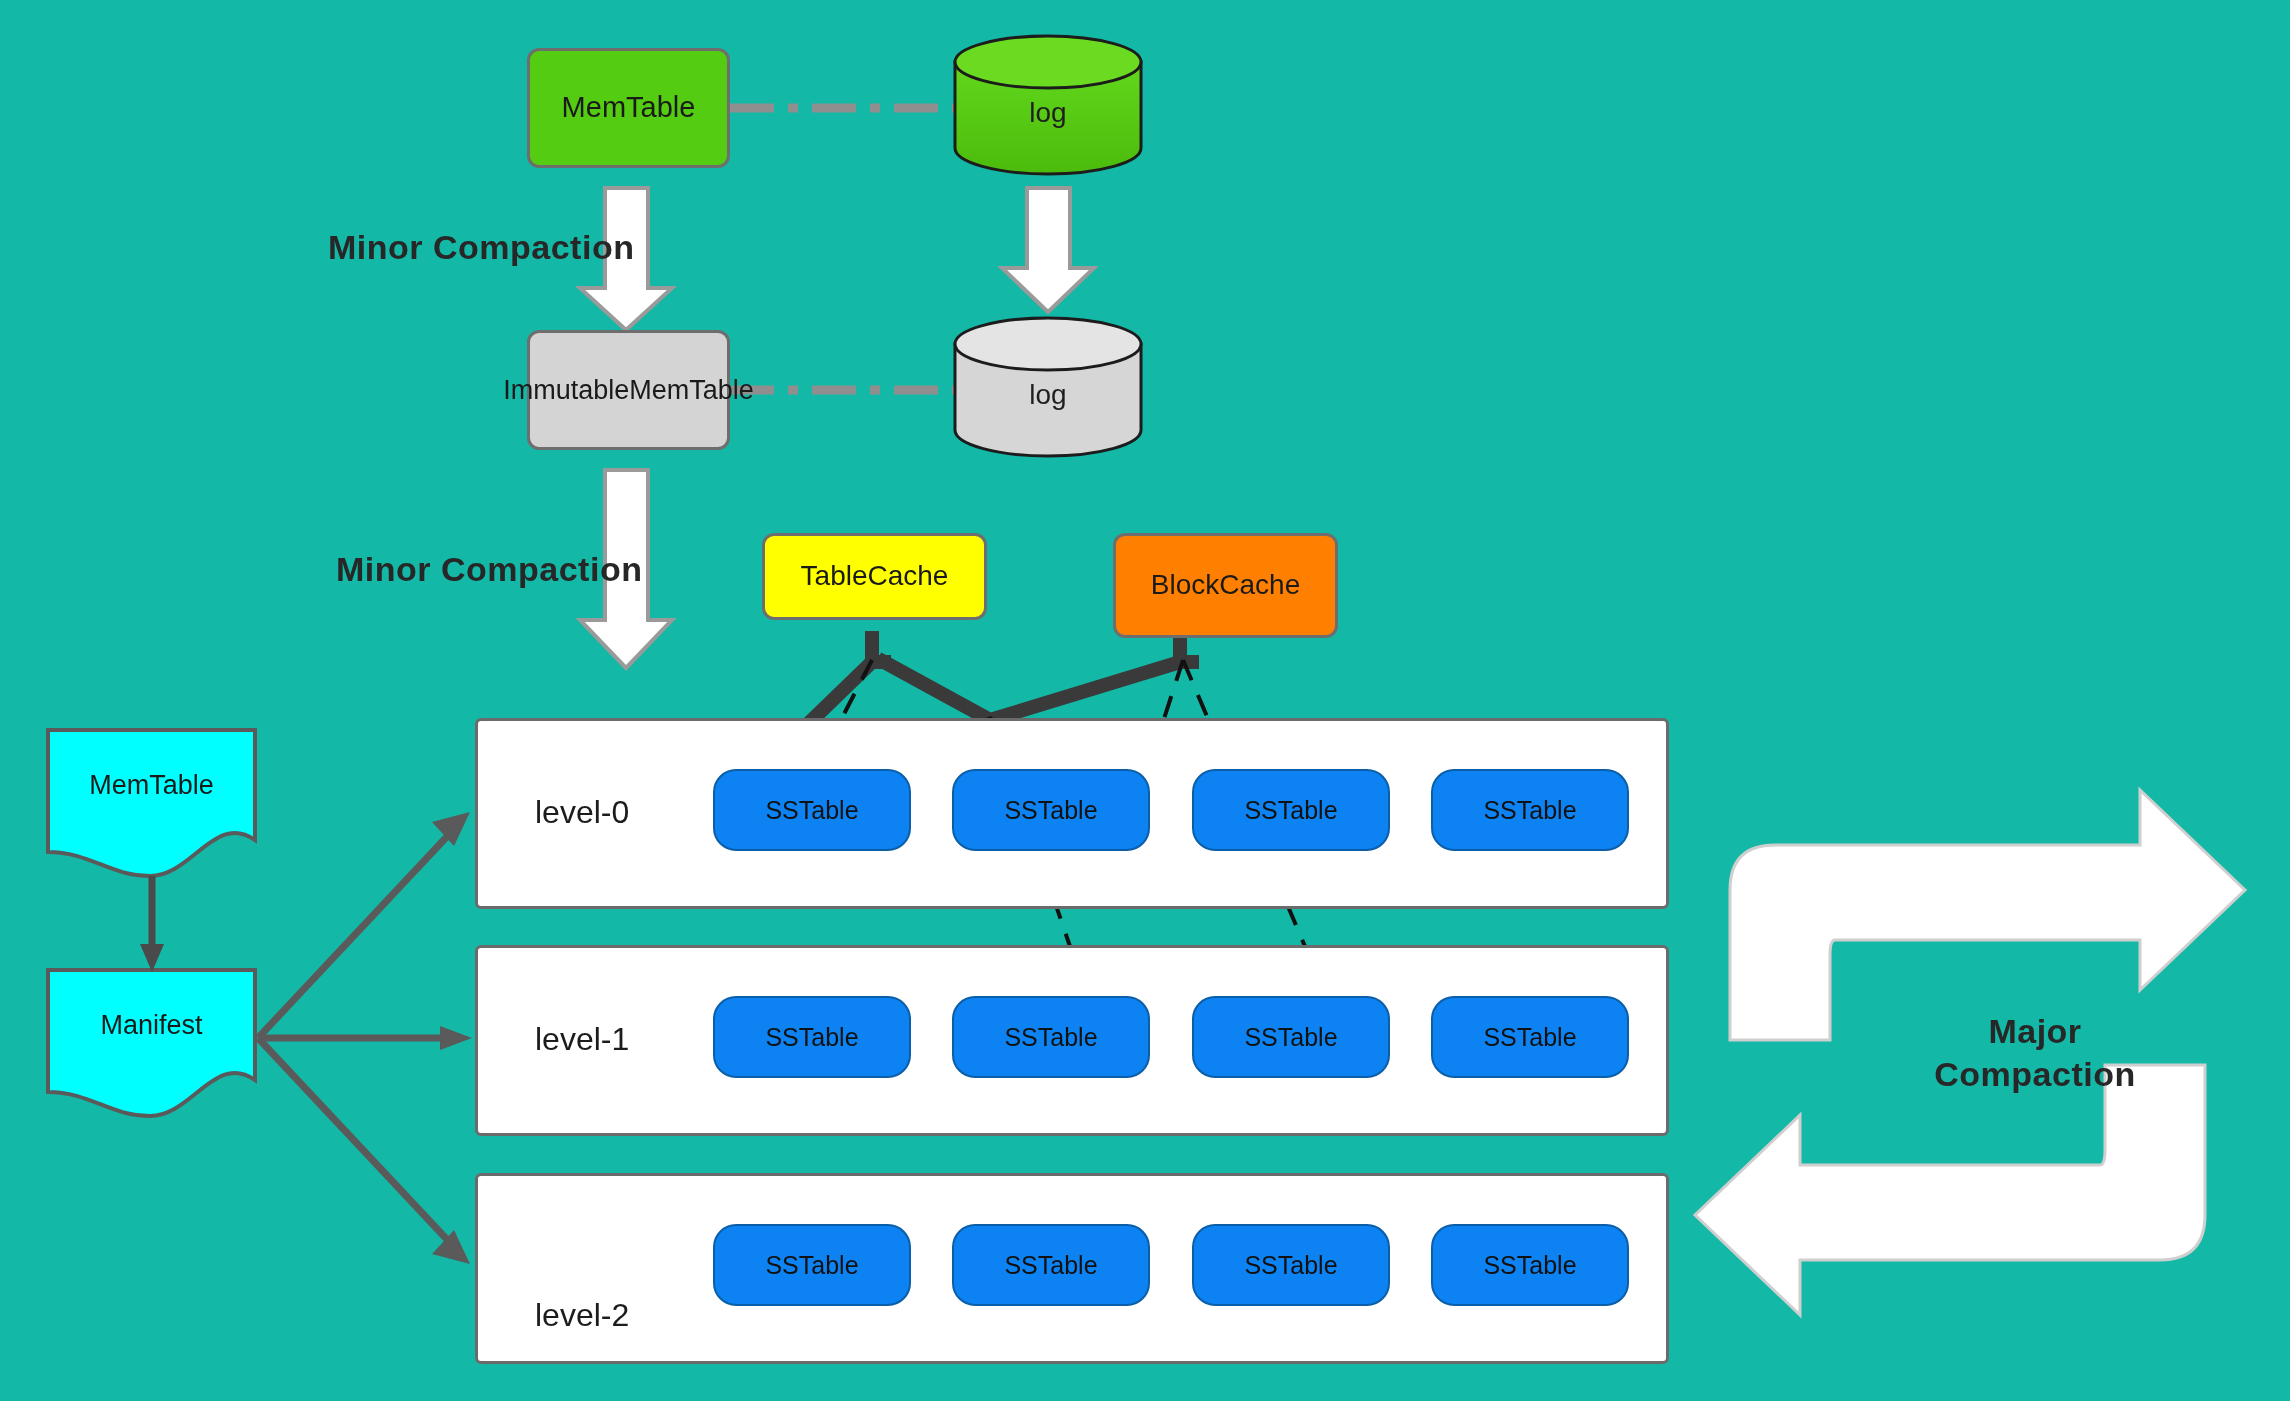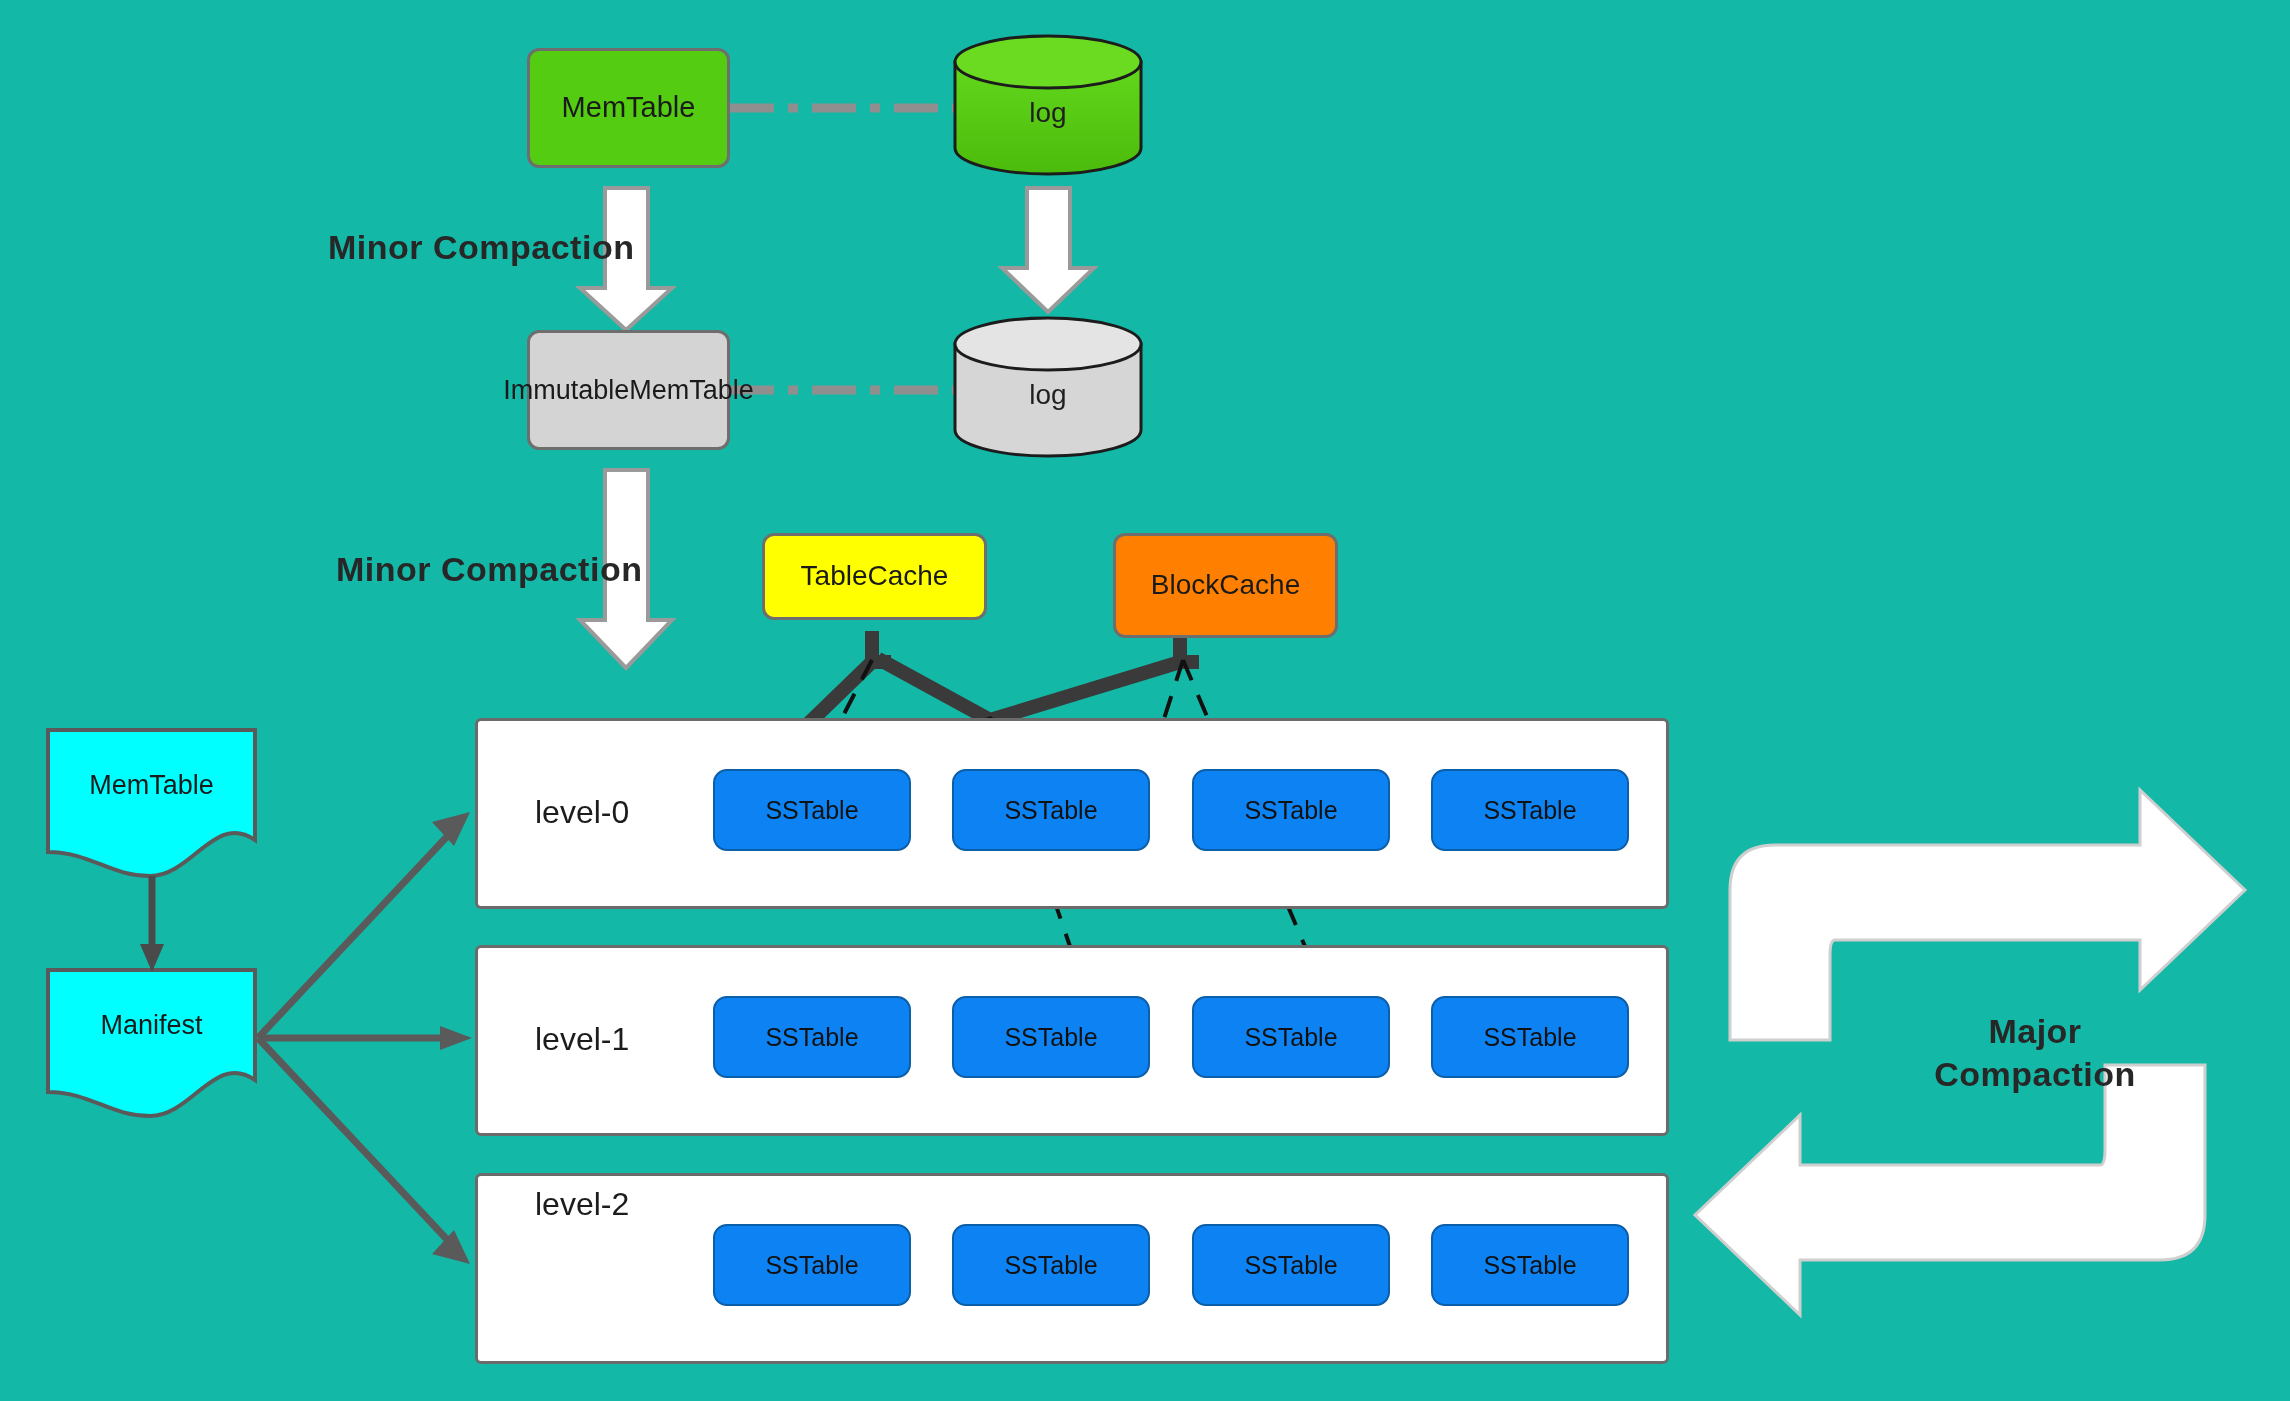--- a/index.html
+++ b/index.html
@@ -7,21 +7,21 @@
   #stage{position:relative;width:2290px;height:1401px;background:#14b8a6;overflow:hidden;}
 
   .node{position:absolute;box-sizing:border-box;display:flex;align-items:center;
         justify-content:center;text-align:center;color:#1a1a1a;line-height:1.22;}
 
   .rrect{border-radius:12px;border:3px solid #6e6e6e;}
   .memtable{background:#53cc12;}
   .immut{background:#d4d4d4;}
   .tablecache{background:#ffff00;}
   .blockcache{background:#ff8000;margin-left:32px;}
-  .sstable{background:#0d82f2;border:2px solid #0b5ea8;border-radius:14px;color:#111;}
+  .sstable{background:#0d82f2;border:2px solid #0b5ea8;border-radius:23px;color:#111;}
 
   .levelbox{background:#ffffff;border:3px solid #6b6b6b;border-radius:6px;}
   .levellabel{position:absolute;color:#1c1c1c;display:flex;align-items:center;}
 
   .dim-label{position:absolute;color:#272727;font-weight:bold;letter-spacing:.5px;}
 
   svg{position:absolute;left:0;top:0;overflow:visible;}
   .ovl{pointer-events:none;}
 </style>
 </head>
@@ -177,21 +177,21 @@
     <span>SSTable</span>
   </div>
   <div class="node sstable" style="left:1192px;top:996px;width:198px;height:82px;font-size:25px;">
     <span>SSTable</span>
   </div>
   <div class="node sstable" style="left:1431px;top:996px;width:198px;height:82px;font-size:25px;">
     <span>SSTable</span>
   </div>
 
   <div class="levelbox" style="position:absolute;left:475px;top:1173px;width:1188px;height:185px;"></div>
-  <div class="levellabel" style="left:535px;top:1182px;width:180px;height:44px;font-size:32px;">
+  <div class="levellabel" style="left:535px;top:1293px;width:180px;height:44px;font-size:32px;">
     <span>level-2</span>
   </div>
   <div class="node sstable" style="left:713px;top:1224px;width:198px;height:82px;font-size:25px;">
     <span>SSTable</span>
   </div>
   <div class="node sstable" style="left:952px;top:1224px;width:198px;height:82px;font-size:25px;">
     <span>SSTable</span>
   </div>
   <div class="node sstable" style="left:1192px;top:1224px;width:198px;height:82px;font-size:25px;">
     <span>SSTable</span>

